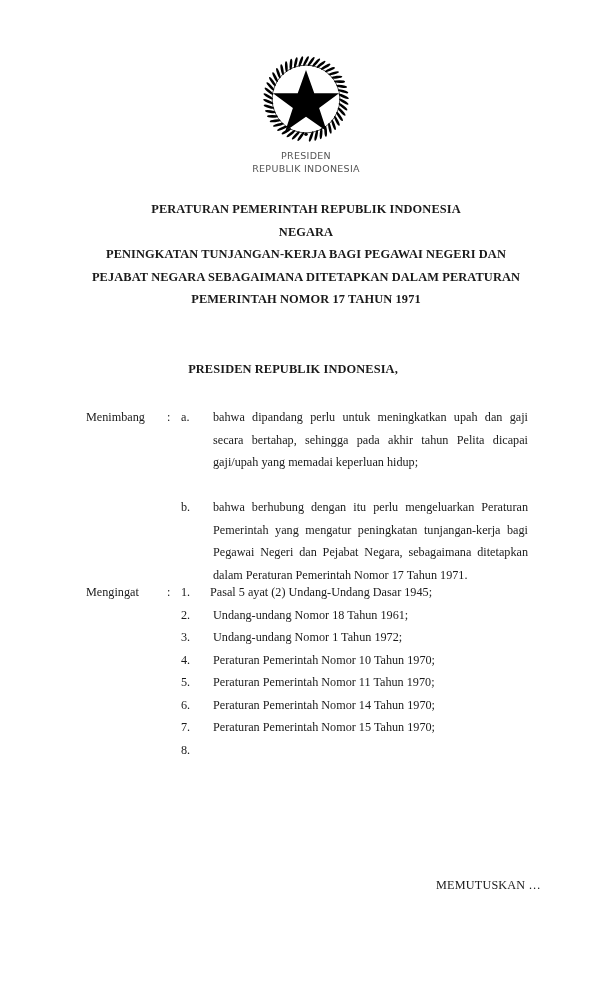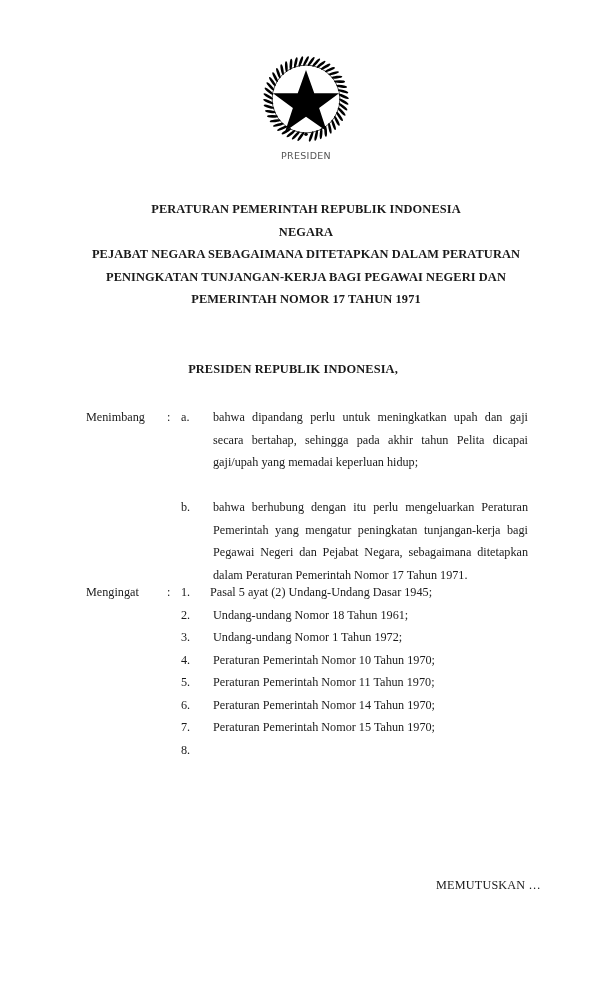--- a/index.html
+++ b/index.html
@@ -187,28 +187,29 @@
             <ellipse cx="44.14" cy="7.40" rx="6.2" ry="1.5" transform="rotate(290.17 44.14 7.40)"></ellipse>
             <circle cx="50" cy="50" r="38.5" fill="none" stroke="#000000" stroke-width="0.8"></circle>
             <circle cx="50" cy="90" r="2"></circle>
           </g>
 
         <polygon points="50,17 59.4,43.4 87.6,43.4 64.9,60.2 73.6,86.6 50,70.3 26.4,86.6 35.1,60.2 12.4,43.4 40.6,43.4"></polygon>
       </g>
     </svg>
     <div class="emblem-caption">
       <div>PRESIDEN</div>
+      <div>REPUBLIK INDONESIA</div>
     </div>
   </div>
 
   <div class="title-block">
     <div class="tline">PERATURAN PEMERINTAH REPUBLIK INDONESIA</div>
     <div class="tline">NEGARA</div>
+    <div class="tline">PENINGKATAN TUNJANGAN-KERJA BAGI PEGAWAI NEGERI DAN</div>
     <div class="tline">PEJABAT NEGARA SEBAGAIMANA DITETAPKAN DALAM PERATURAN</div>
-    <div class="tline">PENINGKATAN TUNJANGAN-KERJA BAGI PEGAWAI NEGERI DAN</div>
     <div class="tline">PEMERINTAH  NOMOR 17 TAHUN 1971</div>
   </div>
 
   <div class="heading">PRESIDEN REPUBLIK INDONESIA,</div>
 
   <div class="clause" id="clause-menimbang">
     <div class="clause-row">
       <span class="clause-label">Menimbang</span>
       <span class="clause-colon">:</span>
       <span class="clause-marker">a.</span>

